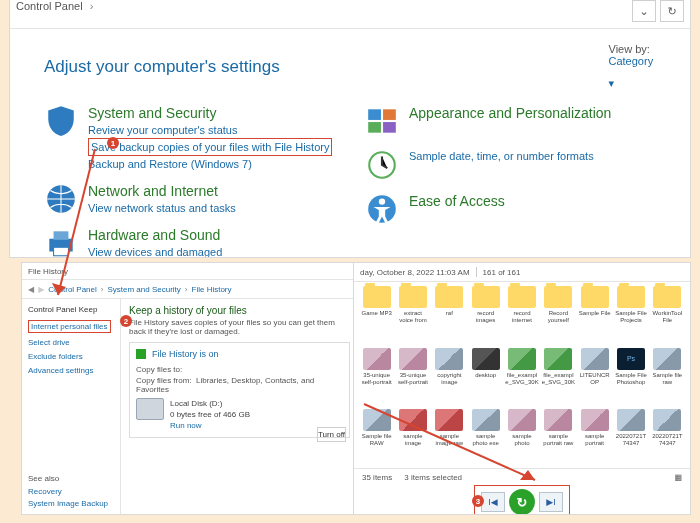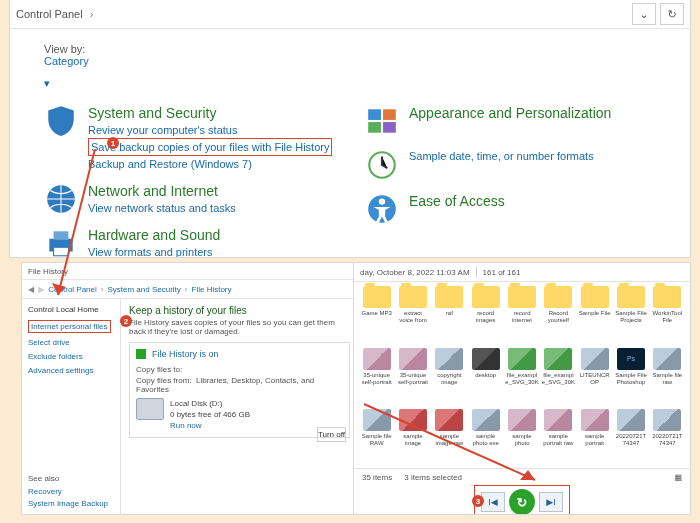--- a/index.html
+++ b/index.html
@@ -3,21 +3,21 @@
 <meta charset="utf-8">
 <style>
 html,body{margin:0;padding:0;font-family:"Segoe UI",Arial,sans-serif;font-size:11px;color:#222;background:#fcead3}
 .stage{width:700px;height:523px;position:relative}
 .panel{position:absolute;background:#fff;border:1px solid #d9d9d9;box-sizing:border-box;overflow:hidden}
 .p-top{left:9px;top:0;width:682px;height:258px;border-top:none}
 .p-bl{left:21px;top:262px;width:338px;height:253px}
 .p-br{left:353px;top:262px;width:338px;height:253px}
 
 
-.tt{height:28px;border-bottom:1px solid #e4e4e4;display:flex;align-items:center;padding:0 6px;font-size:11px;color:#555}
+.tt{height:28px;border-bottom:1px solid #e4e4e4;display:flex;align-items:flex-start;padding:0 6px;font-size:11px;color:#555}
 .tt .bread{flex:1}
 .chev{color:#888;margin:0 4px}
 .sqbtn{width:22px;height:20px;border:1px solid #cfcfcf;margin-left:4px;display:flex;align-items:center;justify-content:center;color:#555;font-size:11px}
 .cp-body{padding:14px 34px 0 34px}
 .cp-head{display:flex;align-items:center;justify-content:space-between;margin-bottom:14px}
 .cp-title{color:#1a6aa6;font-size:17px}
 .viewby{font-size:11px;color:#555}
 .viewby .cat{color:#1a6aa6}
 .cols{display:flex;gap:30px}
 .col{flex:1}
@@ -88,20 +88,21 @@
     <div class="tt">
       <span class="bread">
         <span>Control Panel</span>
         <span class="chev">›</span>
       </span>
       <span class="sqbtn">⌄</span>
       <span class="sqbtn">↻</span>
     </div>
     <div class="cp-body">
       <div class="cp-head">
+        <div class="cp-title">Adjust your computer's settings</div>
         <div class="viewby">
           <span>View by:</span>&nbsp;&nbsp;
           <span class="cat">Category</span>
           <span style="color:#1a6aa6">▾</span>
         </div>
       </div>
       <div class="cols">
         <div class="col" id="col-left">
             <div class="cat">
               <div class="ic"><svg viewBox="0 0 32 32">
@@ -120,21 +121,21 @@
               </div>
             </div>
             <div class="cat">
               <div class="ic"><svg viewBox="0 0 32 32">
                   <rect x="5" y="12" width="22" height="12" fill="#2e7bbf"></rect>
                   <rect x="9" y="5" width="14" height="8" fill="#6aa7d6"></rect>
                   <rect x="9" y="20" width="14" height="8" fill="#fff" stroke="#2e7bbf"></rect>
                 </svg></div>
               <div>
                 <div class="hd">Hardware and Sound</div>
-                <span class="lnk">View formats and printers</span>
+                <span class="lnk">View devices and damaged</span>
               </div>
             </div>
           </div>
         <div class="col" id="col-right">
             <div class="cat">
               <div class="ic"><svg viewBox="0 0 32 32">
                   <rect x="3" y="5" width="12" height="10" fill="#3a8dd0"></rect>
                   <rect x="17" y="5" width="12" height="10" fill="#e07838"></rect>
                   <rect x="3" y="17" width="12" height="10" fill="#5aae5a"></rect>
                   <rect x="17" y="17" width="12" height="10" fill="#8a62c4"></rect>
@@ -177,21 +178,21 @@
       <span style="color:#888">◀</span>
       <span style="color:#ccc">▶</span>
       <span>Control Panel</span>
         <span class="sep">›</span>
       <span>System and Security</span>
         <span class="sep">›</span>
       <span>File History</span>
     </div>
     <div class="fh-body">
       <div class="fh-side">
-        <div class="hm">Control Local Home</div>
+        <div class="hm">Control Panel Keep</div>
         <a class="sel">Internet personal files</a>
         <a>Select drive</a>
         <a>Exclude folders</a>
         <a>Advanced settings</a>
         <div class="bottom">
           <div style="color:#555;margin-bottom:4px">See also</div>
           <div>Recovery</div>
           <div style="margin-top:3px">System Image Backup</div>
         </div>
       </div>

